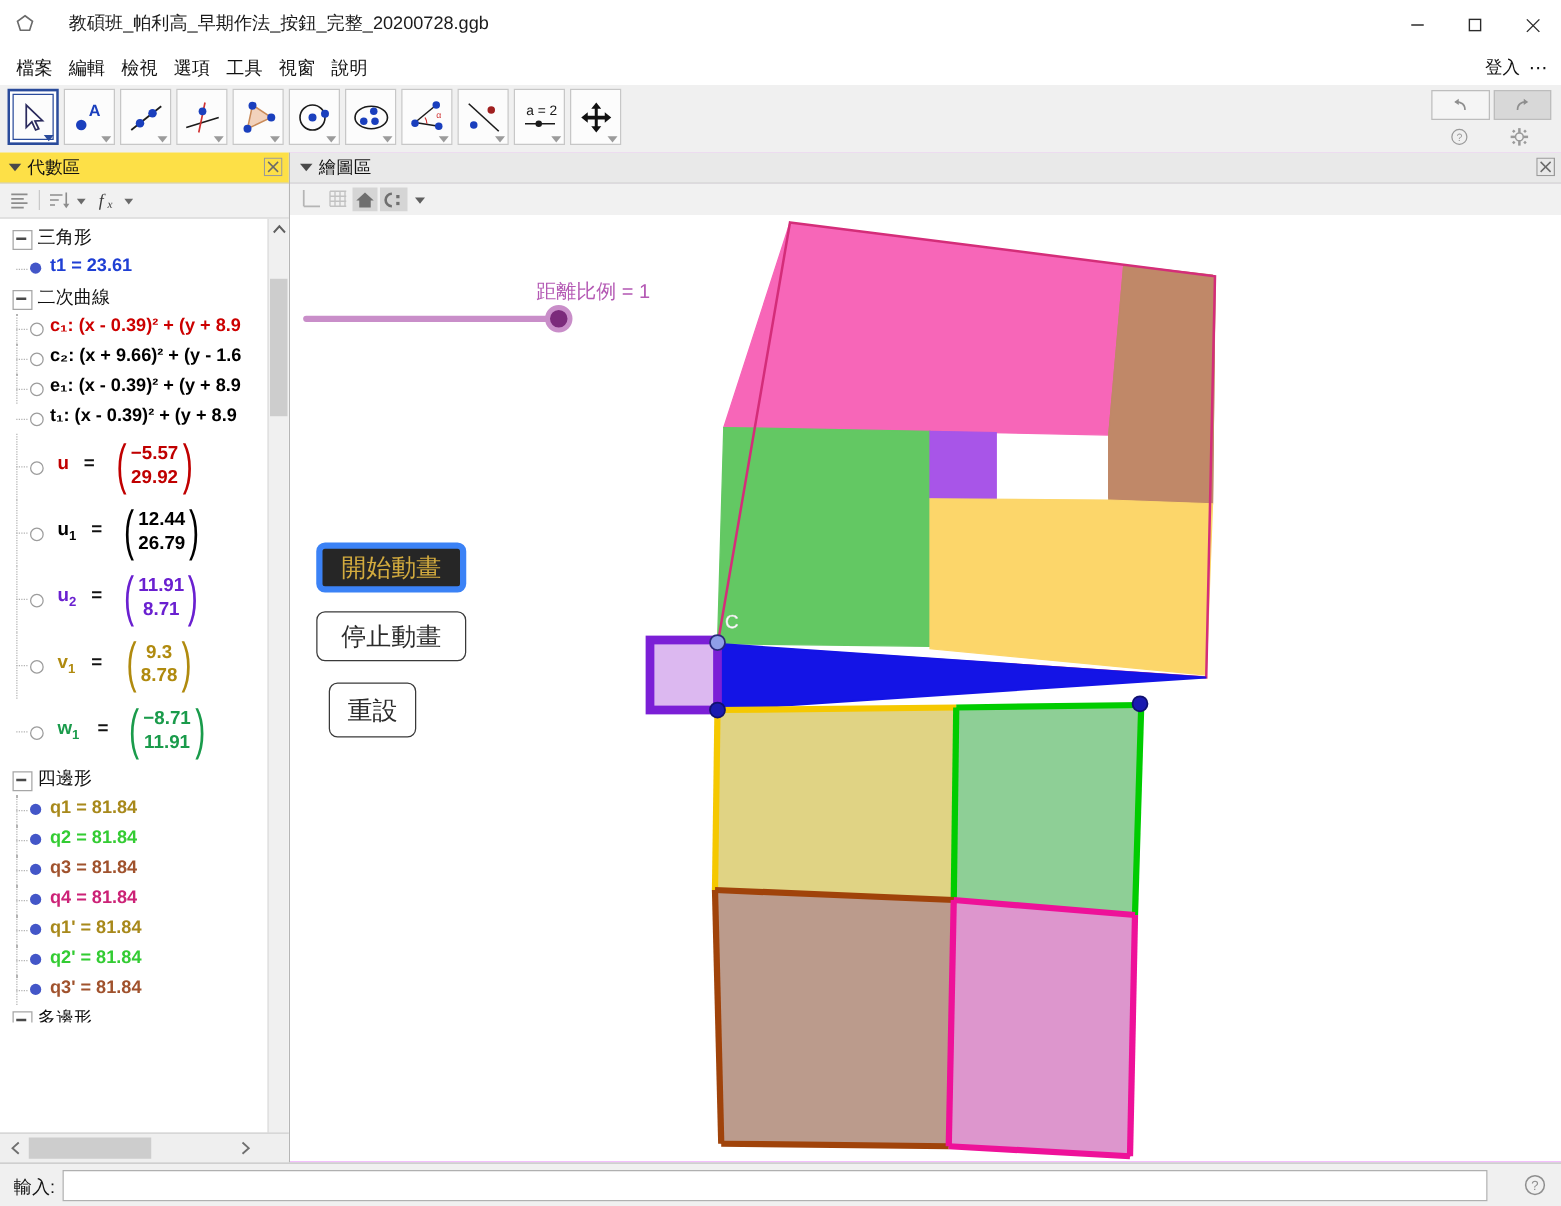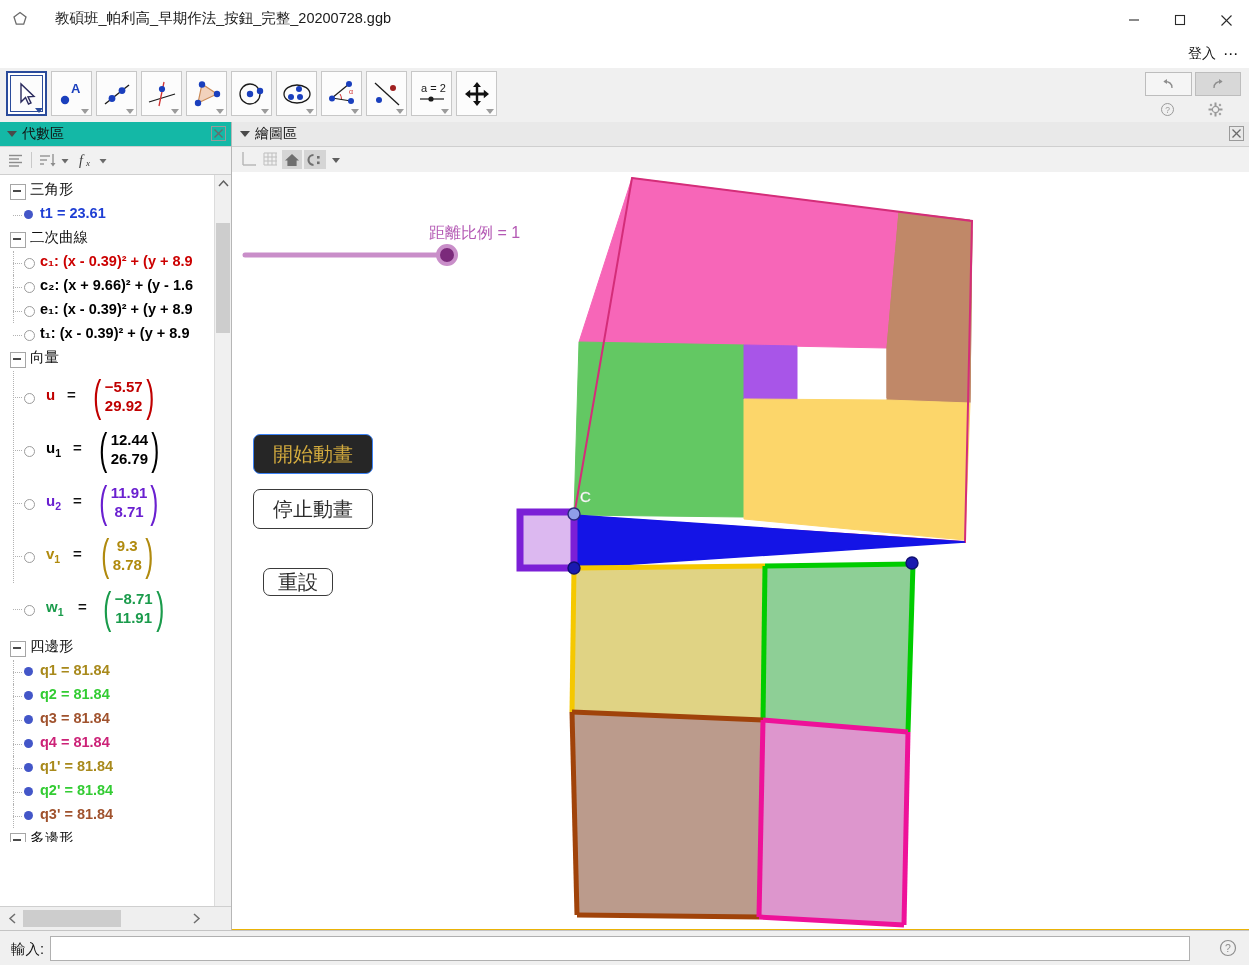--- a/index.html
+++ b/index.html
@@ -43,21 +43,21 @@
   .tri.white{border-top-color:#2a4b9b;}
   .tb-right{position:absolute;right:8px;top:4px;width:96px;height:46px;}
   .ur-row{display:flex;gap:3px;}
   .ur{width:45px;height:22px;border:1px solid #bdbdbd;background:#f5f5f5;display:flex;align-items:center;justify-content:center;}
   .ur.r2{background:#d8d8d8;}
   .hs-row{display:flex;gap:3px;margin-top:3px;}
   .hs{width:45px;height:20px;display:flex;align-items:center;justify-content:center;}
 
   
   .algebra{position:absolute;left:0;top:122px;width:231px;height:808px;background:#f4f4f4;border-right:1px solid #b6b6b6;}
-  .panel-head{position:relative;height:24px;background:#14b8a6;border-bottom:1px solid #cfcfcf;}
+  .panel-head{position:relative;height:24px;background:#fde047;border-bottom:1px solid #cfcfcf;}
   .ph-caret{position:absolute;left:7px;top:9px;width:0;height:0;border-left:5px solid transparent;border-right:5px solid transparent;border-top:6px solid #4a4a4a;}
   .ph-title{position:absolute;left:22px;top:3px;font-size:14px;color:#111;}
   .ph-close{position:absolute;right:5px;top:4px;width:15px;height:15px;color:#6a6a6a;}
   .panel-tools{position:relative;height:27px;background:#f1f1f1;border-bottom:1px solid #cfcfcf;}
   .pt-btn{position:absolute;top:4px;height:19px;display:flex;align-items:center;justify-content:center;}
   .pt-sep{position:absolute;left:31px;top:5px;width:1px;height:16px;background:#c9c9c9;}
 
   .alg-body{position:relative;height:753px;background:#ffffff;overflow:hidden;}
   .alg-scroll{position:absolute;right:0;top:0;width:16px;height:753px;background:#f0f0f0;border-left:1px solid #dcdcdc;}
   .sc-up,.sc-dn{position:absolute;left:0;width:16px;height:17px;display:flex;align-items:center;justify-content:center;color:#666;}
@@ -88,37 +88,37 @@
   .vmat{position:absolute;top:6px;display:flex;align-items:center;}
   .par{font-size:44px;line-height:38px;font-weight:300;transform:scaleX(.55);}
   .vnums{display:flex;flex-direction:column;align-items:center;line-height:19px;font-size:15px;font-weight:bold;}
 
   .alg-hbar{position:absolute;left:0;bottom:0;width:231px;height:23px;background:#efefef;border-top:1px solid #cfcfcf;}
   .hb-l,.hb-r{position:absolute;top:1px;width:21px;height:21px;display:flex;align-items:center;justify-content:center;color:#6a6a6a;}
   .hb-l{left:2px;} .hb-r{left:186px;}
   .hb-thumb{position:absolute;left:23px;top:3px;width:98px;height:17px;background:#cdcdcd;}
 
   
-  .graphics{position:absolute;left:232px;top:122px;width:1017px;height:808px;background:#eab308;}
+  .graphics{position:absolute;left:232px;top:122px;width:1017px;height:808px;background:#f0abfc;}
   .g-head{position:relative;height:24px;background:#e9e9e9;border-bottom:1px solid #cfcfcf;}
   .g-caret{position:absolute;left:8px;top:9px;width:0;height:0;border-left:5px solid transparent;border-right:5px solid transparent;border-top:6px solid #4a4a4a;}
   .g-title{position:absolute;left:23px;top:3px;font-size:14px;color:#111;}
   .g-close{position:absolute;right:5px;top:4px;width:15px;height:15px;color:#6a6a6a;}
   .g-tools{position:relative;height:25px;background:#f1f1f1;border-bottom:1px solid #cfcfcf;}
   .gt{position:absolute;top:3px;height:19px;display:flex;align-items:center;justify-content:center;}
   .gt.on{background:#d5d5d5;}
   .canvas{position:absolute;left:0;top:50px;width:1017px;height:757px;background:#ffffff;overflow:hidden;}
   .canvas svg{display:block;}
 
   .btn-overlay{position:absolute;left:0;top:0;}
   .ggbbtn{
     position:absolute;box-sizing:border-box;display:flex;align-items:center;justify-content:center;
     font-size:20px;border-radius:7px;white-space:nowrap;
   }
-  .ggbbtn.dark{background:#262626;color:#d3ab3e;border:1px solid #3b82f6;}
+  .ggbbtn.dark{background:#262626;color:#d3ab3e;border:5px solid #3b82f6;}
   .ggbbtn.light{background:#ffffff;color:#2b2b2b;border:1.6px solid #3a3a3a;}
 
   
   .inputbar{position:absolute;left:0;top:930px;width:1249px;height:35px;background:#f0f0f0;border-top:1px solid #c4c4c4;}
   .in-label{position:absolute;left:11px;top:9px;font-size:14.5px;color:#111;}
   .in-field{position:absolute;left:50px;top:5px;width:1140px;height:25px;background:#ffffff;border:1px solid #b0b0b0;box-sizing:border-box;}
   .in-field input{width:100%;height:100%;border:0;outline:none;font-size:14px;padding:0 5px;box-sizing:border-box;font-family:"Liberation Sans",sans-serif;background:transparent;}
   .in-help{position:absolute;right:12px;top:8px;width:18px;height:18px;color:#7a7a7a;}
 </style>
 </head>
@@ -149,20 +149,29 @@
       <div class="wbtn">
         <svg width="13" height="13" viewBox="0 0 13 13">
             <line x1="1.5" y1="1.5" x2="11.5" y2="11.5" stroke="#2b2b2b" stroke-width="1.1"></line>
             <line x1="11.5" y1="1.5" x2="1.5" y2="11.5" stroke="#2b2b2b" stroke-width="1.1"></line>
           </svg>
       </div>
     </div>
   </div>
 
   <div class="menubar">
+    <div class="menu-items">
+      <div class="menu-item">檔案</div>
+      <div class="menu-item">編輯</div>
+      <div class="menu-item">檢視</div>
+      <div class="menu-item">選項</div>
+      <div class="menu-item">工具</div>
+      <div class="menu-item">視窗</div>
+      <div class="menu-item">說明</div>
+    </div>
     <div class="menu-right">
       <span class="signin">登入</span>
       <span class="dots">⋯</span>
     </div>
   </div>
 
   <div class="toolbar">
     <div class="tools">
 
       <div class="tool sel">
@@ -393,24 +402,20 @@
           <span class="dotted"></span>
           <span class="bullet hollow"></span>
           <span class="txt" style="color:#000">e₁: (x - 0.39)² + (y + 8.9</span>
         </div>
         <div class="row">
           <span class="dotted"></span>
           <span class="bullet hollow"></span>
           <span class="txt" style="color:#000">t₁: (x - 0.39)² + (y + 8.9</span>
         </div>
 
-        <div class="grp">
-          <span class="minus"></span>
-          <span class="gname">向量</span>
-        </div>
 
         <div class="vrow">
           <span class="vline"></span>
           <span class="dotted"></span>
           <span class="bullet"></span>
           <span class="vname" style="color:#c00000">u</span>
           <span class="veq" style="left:67px;">=</span>
           <span class="vmat" style="left:90px;color:#c00000">
             <span class="par">(</span>
             <span class="vnums">
@@ -670,21 +675,21 @@
 
         <line x1="13" y1="83" x2="215" y2="83" stroke="#c98ec9" stroke-width="5" stroke-linecap="round"></line>
         <circle cx="215" cy="83" r="9" fill="#7b2a7b" stroke="#c98ec9" stroke-width="4"></circle>
       </svg>
 
       <div class="btn-overlay">
         <span style="position:absolute;left:197px;top:51px;font-size:16px;color:#b459b4;white-space:nowrap;">距離比例 = 1</span>
 
         <div class="ggbbtn dark" style="left:21px;top:262px;width:120px;height:40px;">開始動畫</div>
         <div class="ggbbtn light" style="left:21px;top:317px;width:120px;height:40px;">停止動畫</div>
-        <div class="ggbbtn light" style="left:31px;top:396px;width:70px;height:28px;">重設</div>
+        <div class="ggbbtn light" style="left:31px;top:374px;width:70px;height:44px;">重設</div>
       </div>
     </div>
   </div>
 
   <div class="inputbar">
     <span class="in-label">輸入:</span>
     <div class="in-field">
       <input type="text" placeholder="" style="">
     </div>
     <span class="in-help">

